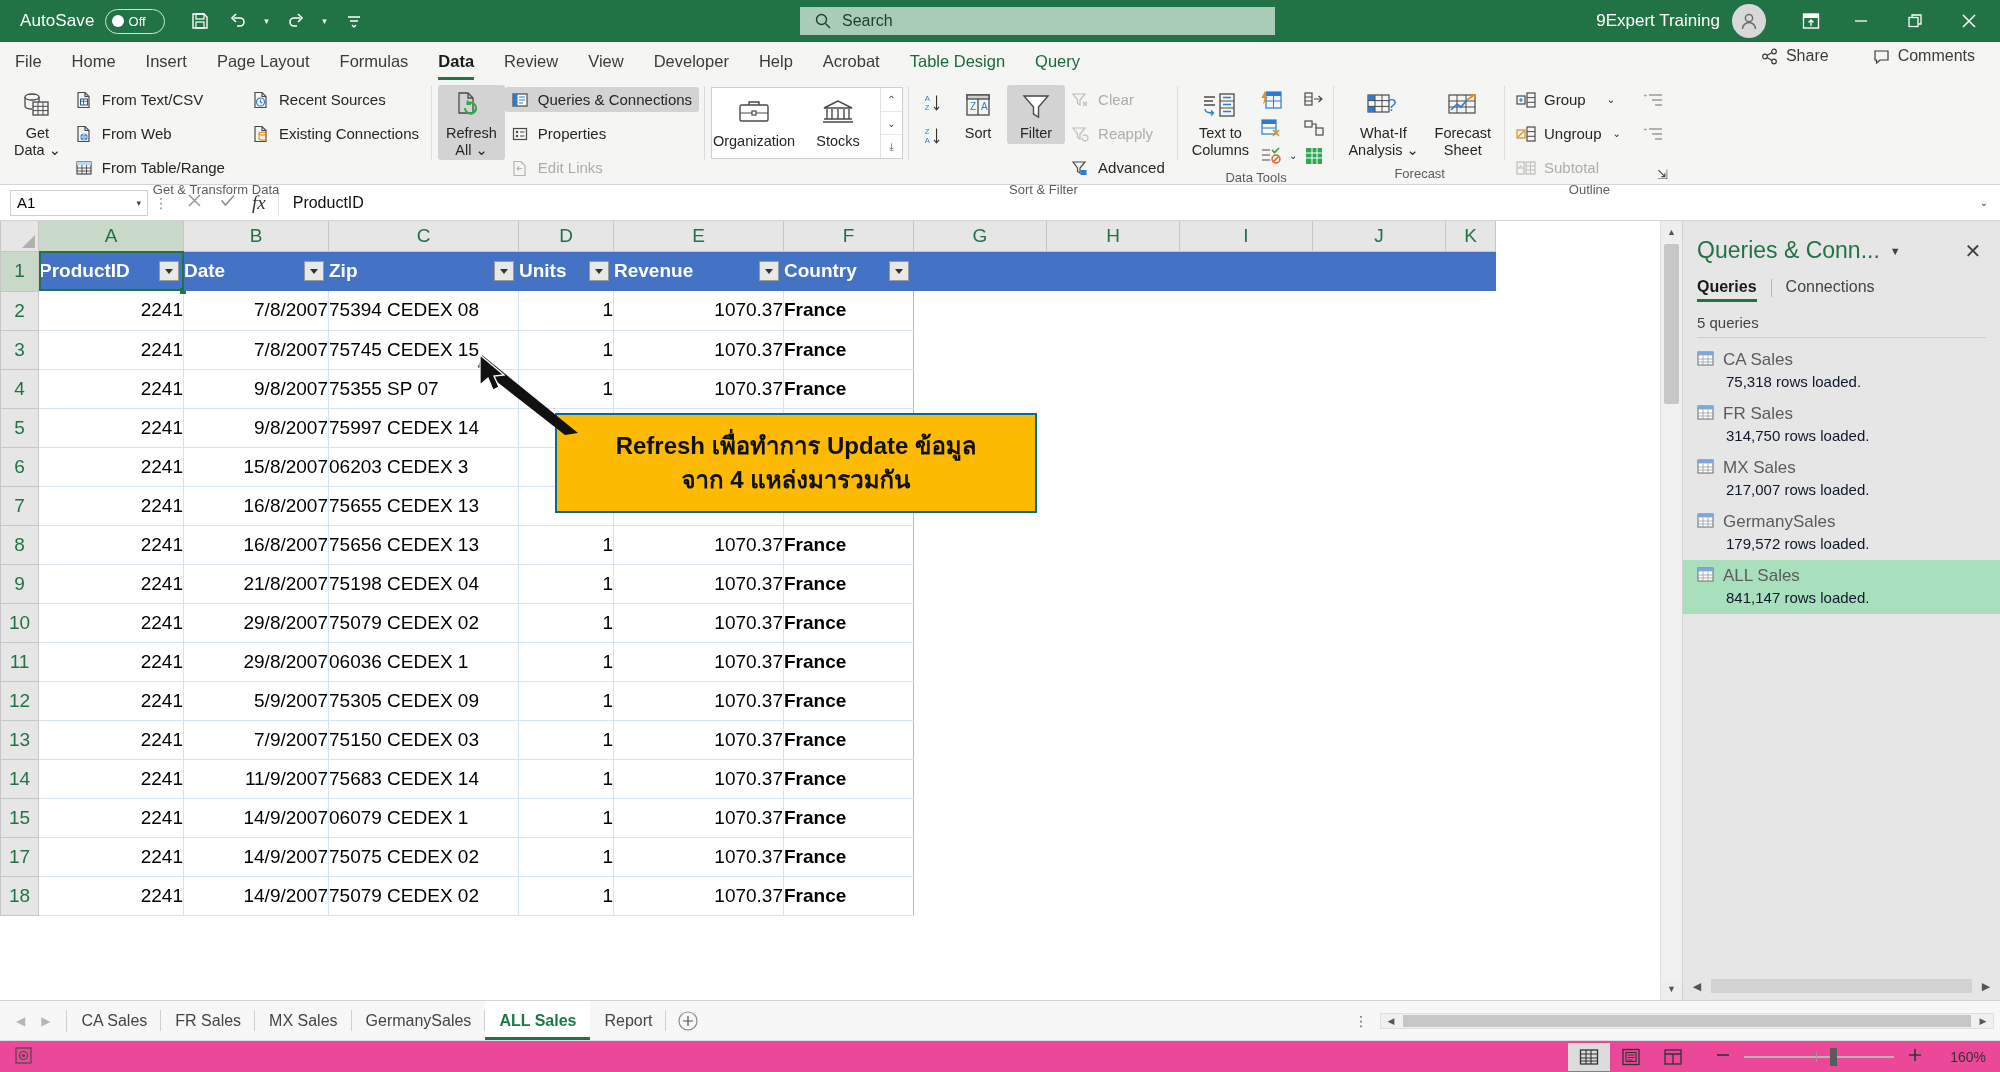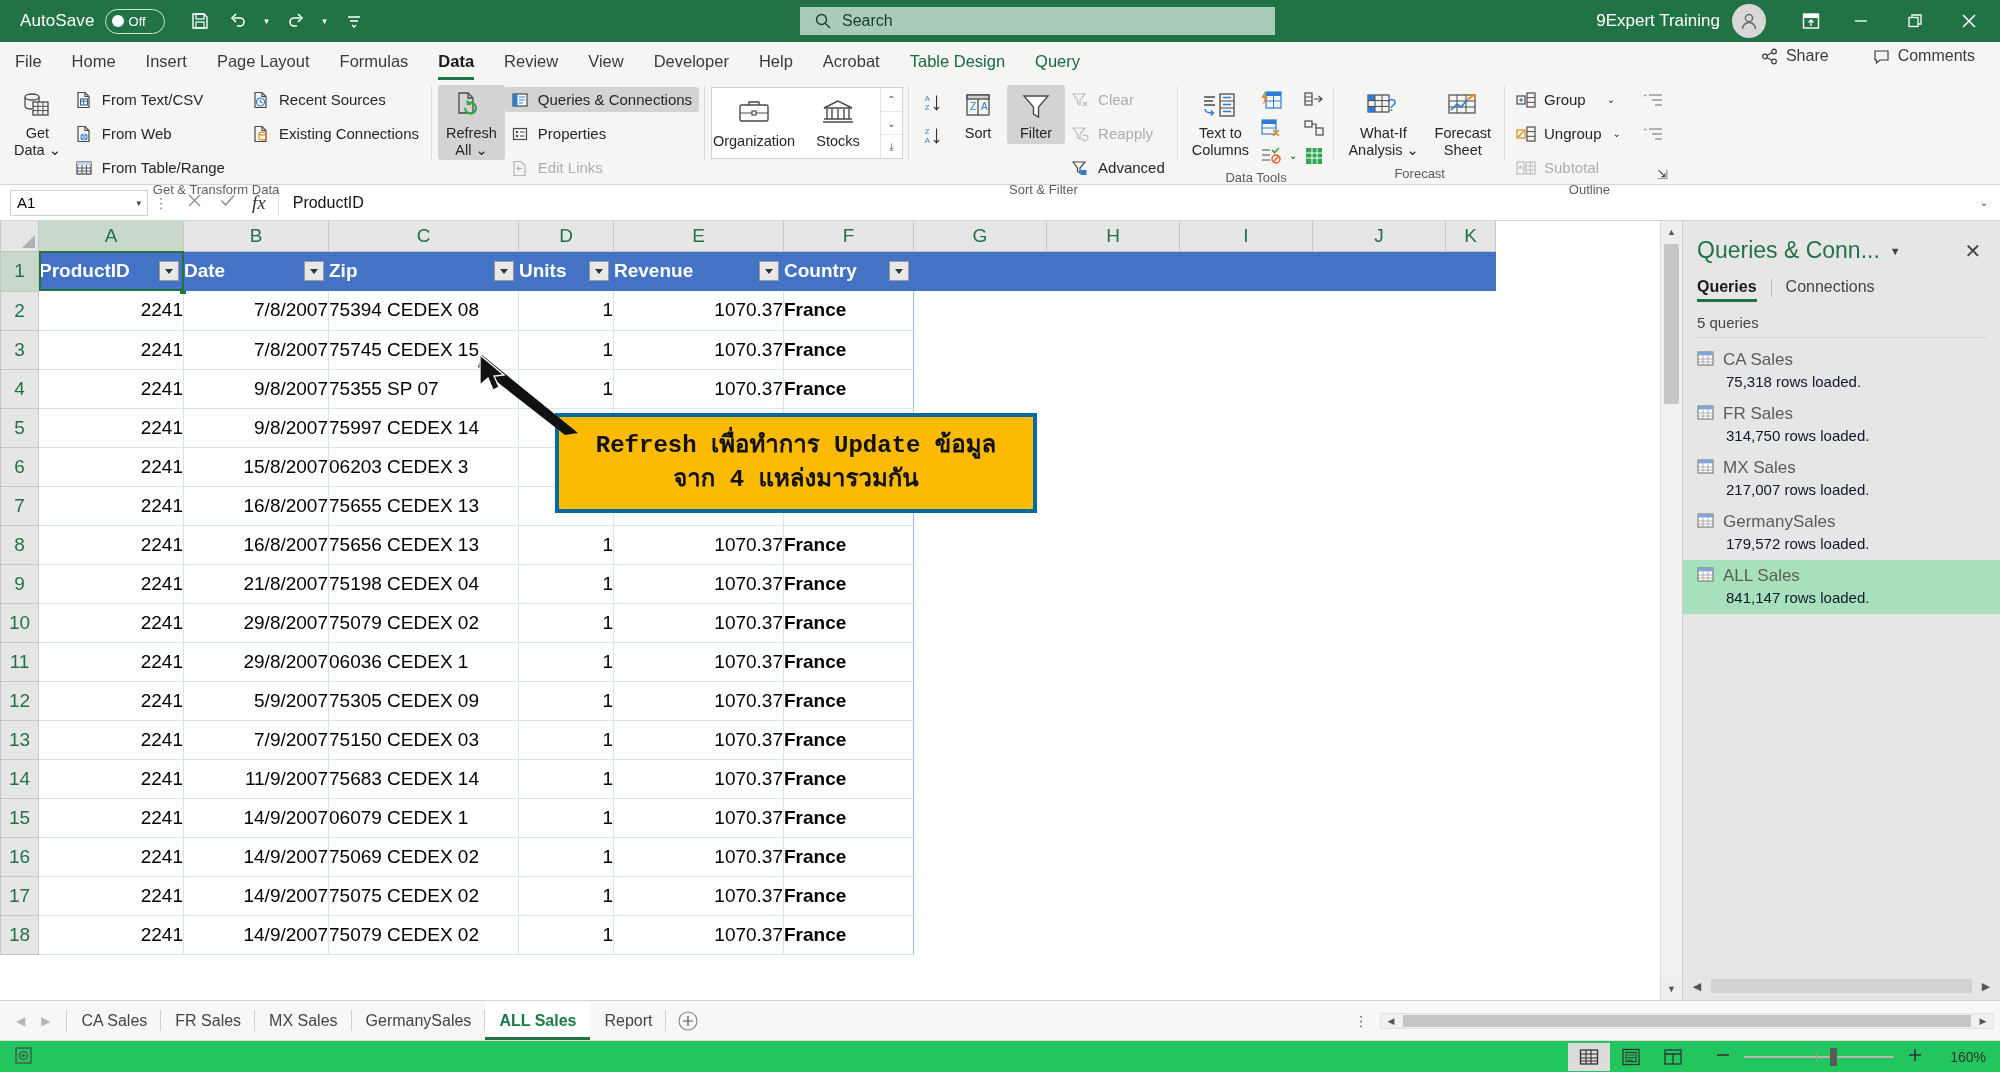--- a/index.html
+++ b/index.html
@@ -251,40 +251,40 @@
   .sb-dots { padding:0 12px; color:#666; font-size:14px; }
   .hscroll {
     width:614px; height:16px; background:#f0f0f0; display:flex; align-items:center;
     border:1px solid #e0e0e0; margin-right:6px;
   }
   .hscroll .harrow { width:20px; text-align:center; font-size:9px; color:#555; }
   .hscroll .hthumb { flex:1; height:12px; background:#c6c6c6; margin:0 2px; }
 
   
   .statusbar {
-    height:32px; flex:0 0 32px; background:#22c55e; display:flex; align-items:center;
+    height:32px; flex:0 0 32px; background:#ec4899; display:flex; align-items:center;
     border-top:1px solid #dcdcdc; font-size:14px; color:#333;
   }
   .sb-left { padding-left:14px; display:flex; align-items:center; gap:14px; }
   .sb-right { margin-left:auto; display:flex; align-items:center; gap:0; padding-right:14px; }
   .viewbtn { width:42px; height:28px; display:flex; align-items:center; justify-content:center; }
   .viewbtn.active { background:#dcdcdc; }
   .zoomctl { display:flex; align-items:center; gap:12px; padding-left:20px; }
   .zoomslider { width:150px; height:14px; position:relative; display:flex; align-items:center; }
   .zoomslider .line { position:absolute; left:0; right:0; height:2px; background:#b5b5b5; }
   .zoomslider .mid { position:absolute; left:72px; width:1px; height:10px; background:#9a9a9a; }
   .zoomslider .thumb { position:absolute; left:86px; width:7px; height:18px; background:#5a5a5a; }
   .zoomval { width:50px; text-align:right; font-size:14px; }
 
   
   .callout {
     position:absolute; left:555px; top:192px; width:482px; height:100px;
-    background:#fcba03; border:4px solid #0369a1; z-index:40;
+    background:#fcba03; border:2px solid #0369a1; z-index:40;
     display:flex; flex-direction:column; align-items:center; justify-content:center; gap:4px;
-    font-weight:bold; font-size:24px; color:#111;font-family:Liberation Mono, monospace;
+    font-weight:bold; font-size:24px; color:#111;
   }
   .callout .ln { line-height:1.25; }
   .arrow-svg { position:absolute; left:470px; top:128px; z-index:41; pointer-events:none; }
   .cursor-svg { position:absolute; left:478px; top:132px; z-index:42; pointer-events:none; }
 </style>
 </head>
 <body>
 
 <div class="app">
 
@@ -1123,34 +1123,20 @@
             <td class="cell num">1</td>
             <td class="cell num">1070.37</td>
             <td class="cell txt lastcol">France</td>
             <td class="blank"></td>
               <td class="blank"></td>
             <td class="blank"></td>
               <td class="blank"></td>
               <td class="blank"></td>
           </tr>
           <tr class="datarow">
-            <th class="rowhdr">16</th>
-            <td class="cell num">2241</td>
-            <td class="cell num">14/9/2007</td>
-            <td class="cell txt">75069 CEDEX 02</td>
-            <td class="cell num">1</td>
-            <td class="cell num">1070.37</td>
-            <td class="cell txt lastcol">France</td>
-            <td class="blank"></td>
-              <td class="blank"></td>
-            <td class="blank"></td>
-              <td class="blank"></td>
-              <td class="blank"></td>
-          </tr>
-          <tr class="datarow">
             <th class="rowhdr">17</th>
             <td class="cell num">2241</td>
             <td class="cell num">14/9/2007</td>
             <td class="cell txt">75075 CEDEX 02</td>
             <td class="cell num">1</td>
             <td class="cell num">1070.37</td>
             <td class="cell txt lastcol">France</td>
             <td class="blank"></td>
               <td class="blank"></td>
             <td class="blank"></td>

